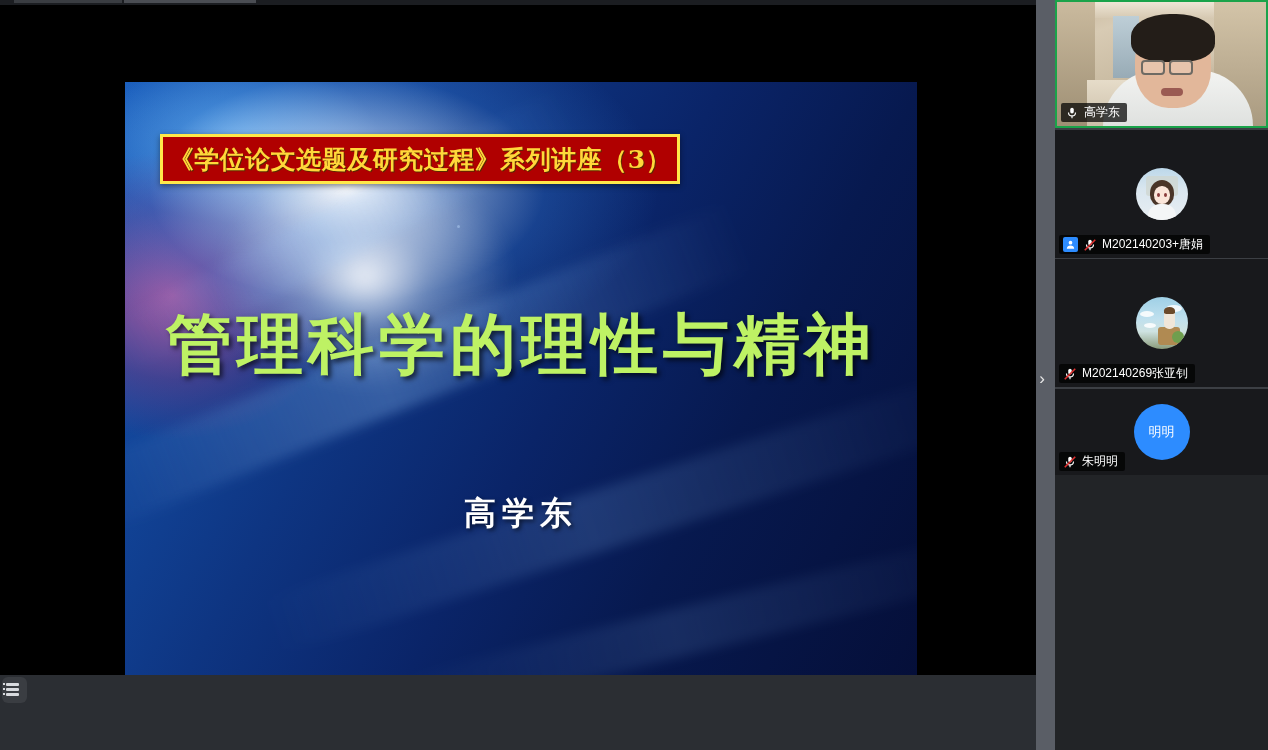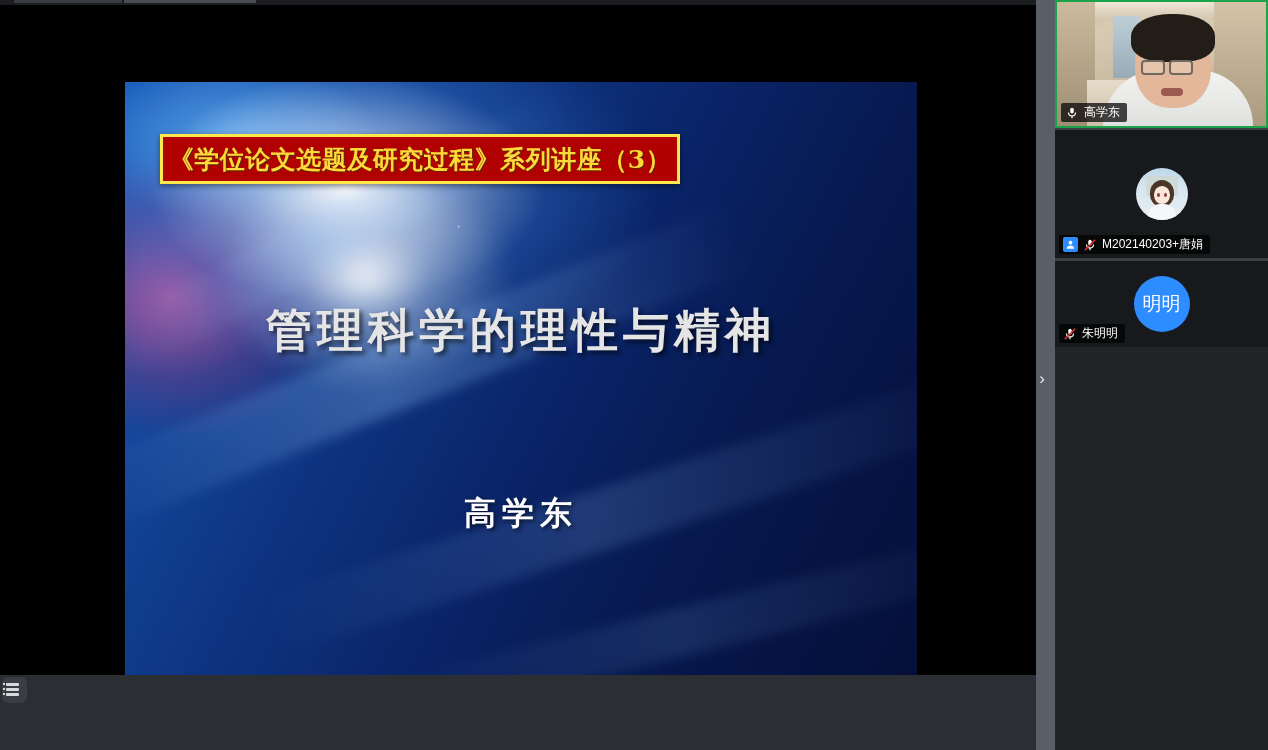--- a/index.html
+++ b/index.html
@@ -52,21 +52,21 @@
     display:flex; align-items:center; justify-content:center;
     box-shadow:0 2px 6px rgba(0,0,0,.45);
   }
   .banner span {
     color:#ffd83a; font-size:25px; letter-spacing:.5px;
     font-family:"DejaVu Serif", serif; font-weight:bold;
     text-shadow:1px 1px 0 #5a2a00;
   }
   .slide-title {
     position:absolute; left:0; right:0; top:218px; text-align:center;
-    color:#e5e5e5; font-size:46px; font-weight:bold; letter-spacing:5px;
+    color:#bef264; font-size:66px; font-weight:bold; letter-spacing:5px;
     font-family:"DejaVu Serif", serif;
     text-shadow:3px 3px 5px rgba(0,0,0,.65);
   }
   .slide-subtitle {
     position:absolute; left:0; right:0; top:318px; text-align:center;
     color:#f2e25c; font-size:22px; letter-spacing:2px;
     font-family:"DejaVu Serif", serif;
     text-shadow:2px 2px 3px rgba(0,0,0,.6);
   }
   .slide-presenter {
@@ -187,21 +187,21 @@
   .av-pot .fighair { position:absolute; left:28px; top:10px; width:11px; height:7px; background:#6b4a2a; border-radius:50% 50% 20% 20%; }
   .av-pot .bush { position:absolute; right:4px; bottom:6px; width:12px; height:12px; background:#6f9e4e; border-radius:50%; }
 
   .av-mtn { background:linear-gradient(180deg,#6fb1e2 0%,#9fcbe8 45%,#6e8a62 100%); }
   .av-mtn .cloud { position:absolute; left:12px; top:10px; width:26px; height:12px; background:#fff; border-radius:50%; opacity:.9; filter:blur(1px); }
   .av-mtn .rock { position:absolute; left:-2px; bottom:0; width:30px; height:34px; background:linear-gradient(160deg,#b9b29e,#8b8471); border-radius:0 70% 0 0; }
   .av-mtn .tree { position:absolute; right:-2px; top:8px; width:22px; height:46px; background:linear-gradient(180deg,#3f6b35,#27471f); border-radius:40% 0 0 0; }
 
   .av-initials { width:56px; height:56px; border-radius:50%; background:#2d8cff;
     display:flex; align-items:center; justify-content:center;
-    color:#fff; font-size:19px; font-family:"DejaVu Sans", sans-serif; }
+    color:#fff; font-size:13px; font-family:"DejaVu Sans", sans-serif; }
 
   .tile-bottom-cut { height:86px; }
 </style>
 </head>
 <body>
 
 <div id="app">
 
   <div class="top-strip">
     <div class="top-strip-a"></div>
@@ -293,20 +293,42 @@
           <rect x="9" y="3" width="6" height="10" rx="3" fill="#ffffff"></rect>
           <path d="M6 11a6 6 0 0 0 12 0" stroke="#ffffff" stroke-width="2" fill="none"></path>
           <line x1="12" y1="17" x2="12" y2="21" stroke="#ffffff" stroke-width="2"></line>
           <line x1="3" y1="21" x2="21" y2="3" stroke="#e03030" stroke-width="2.6"></line>
         </svg>
         <span class="label">M202140203+唐娟</span>
       </div>
     </div>
     <div class="tile-sep"></div>
 
+    <div class="tile">
+      <div class="avatar-wrap">
+        <div class="avatar av-pot">
+          <div class="cl a"></div>
+            <div class="cl b"></div>
+            <div class="cl c"></div>
+          <div class="barrel"></div>
+            <div class="fig"></div>
+            <div class="fighair"></div>
+            <div class="bush"></div>
+        </div>
+      </div>
+      <div class="name-tag">
+        <svg class="mic" viewBox="0 0 24 24">
+          <rect x="9" y="3" width="6" height="10" rx="3" fill="#ffffff"></rect>
+          <path d="M6 11a6 6 0 0 0 12 0" stroke="#ffffff" stroke-width="2" fill="none"></path>
+          <line x1="12" y1="17" x2="12" y2="21" stroke="#ffffff" stroke-width="2"></line>
+          <line x1="3" y1="21" x2="21" y2="3" stroke="#e03030" stroke-width="2.6"></line>
+        </svg>
+        <span class="label">M202140269张亚钊</span>
+      </div>
+    </div>
     <div class="tile-sep"></div>
 
     <div class="tile-sep"></div>
 
     <div class="tile tile-bottom-cut">
       <div class="avatar-wrap">
         <div class="av-initials">明明</div>
       </div>
       <div class="name-tag">
         <svg class="mic" viewBox="0 0 24 24">

